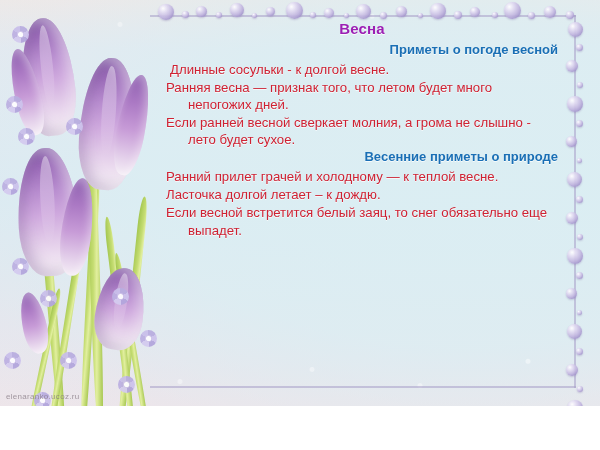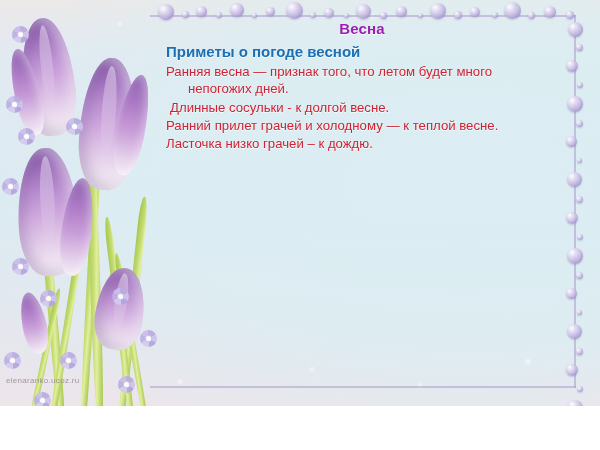--- a/index.html
+++ b/index.html
@@ -126,41 +126,42 @@
     margin: 0 0 5px 0;
     text-align: center;
     font-size: 15px;
     font-weight: bold;
     color: #9c1fb4;
     letter-spacing: .2px;
     text-shadow: 0 1px 0 rgba(255,255,255,.85);
   }
   .section-head {
     margin: 0 0 2px 0;
-    font-size: 15px;
+    font-size: 13px;
     font-weight: bold;
     color: #1a6fb5;
     text-shadow: 0 1px 0 rgba(255,255,255,.8);
     line-height: 1.28;
+    text-align: right;
   }
   .omen {
     margin: 0 0 1px 0;
     font-size: 13.2px;
     color: #cf2233;
     line-height: 1.30;
     padding-left: 22px;
     text-indent: -22px;
     text-shadow: 0 1px 0 rgba(255,255,255,.75);
   }
   .omen.lead { text-indent: -18px; }
 
   .watermark {
     position: absolute;
     left: 6px;
-    bottom: 21px;
+    bottom: 5px;
     font-size: 8px;
     color: rgba(128,116,126,.70);
     letter-spacing: .3px;
     font-family: "Liberation Sans", sans-serif;
   }
 </style>
 </head>
 <body>
 
 <div id="slide">
@@ -285,22 +286,25 @@
     <span class="pearl" style="left:508px; top:433px; width:6px;  height:6px;"></span>
     <span class="pearl" style="left:520px; top:422px; width:17px; height:17px;"></span>
     <span class="pearl" style="left:544px; top:431px; width:8px;  height:8px;"></span>
     <span class="pearl" style="left:560px; top:426px; width:11px; height:11px;"></span>
   </div>
 
   <div class="content">
     <h1 class="slide-title">Весна</h1>
 
     <h2 class="section-head">Приметы о погоде весной</h2>
+    <p class="omen lead">Длинные сосульки - к долгой весне.</p>
     <p class="omen">Ранняя весна — признак того, что летом будет много непогожих дней.</p>
-    <p class="omen lead">Длинные сосульки - к долгой весне.</p>
-
+    <p class="omen">Если ранней весной сверкает молния, а грома не слышно - лето будет сухое.</p>
+
+    <h2 class="section-head">Весенние приметы о природе</h2>
     <p class="omen">Ранний прилет грачей и холодному — к теплой весне.</p>
-    <p class="omen">Ласточка низко грачей – к дождю.</p>
+    <p class="omen">Ласточка долгой летает – к дождю.</p>
+    <p class="omen">Если весной встретится белый заяц, то снег обязательно еще выпадет.</p>
   </div>
 
   <div class="watermark">elenaranko.ucoz.ru</div>
 
 </div>
 
 </body></html>

